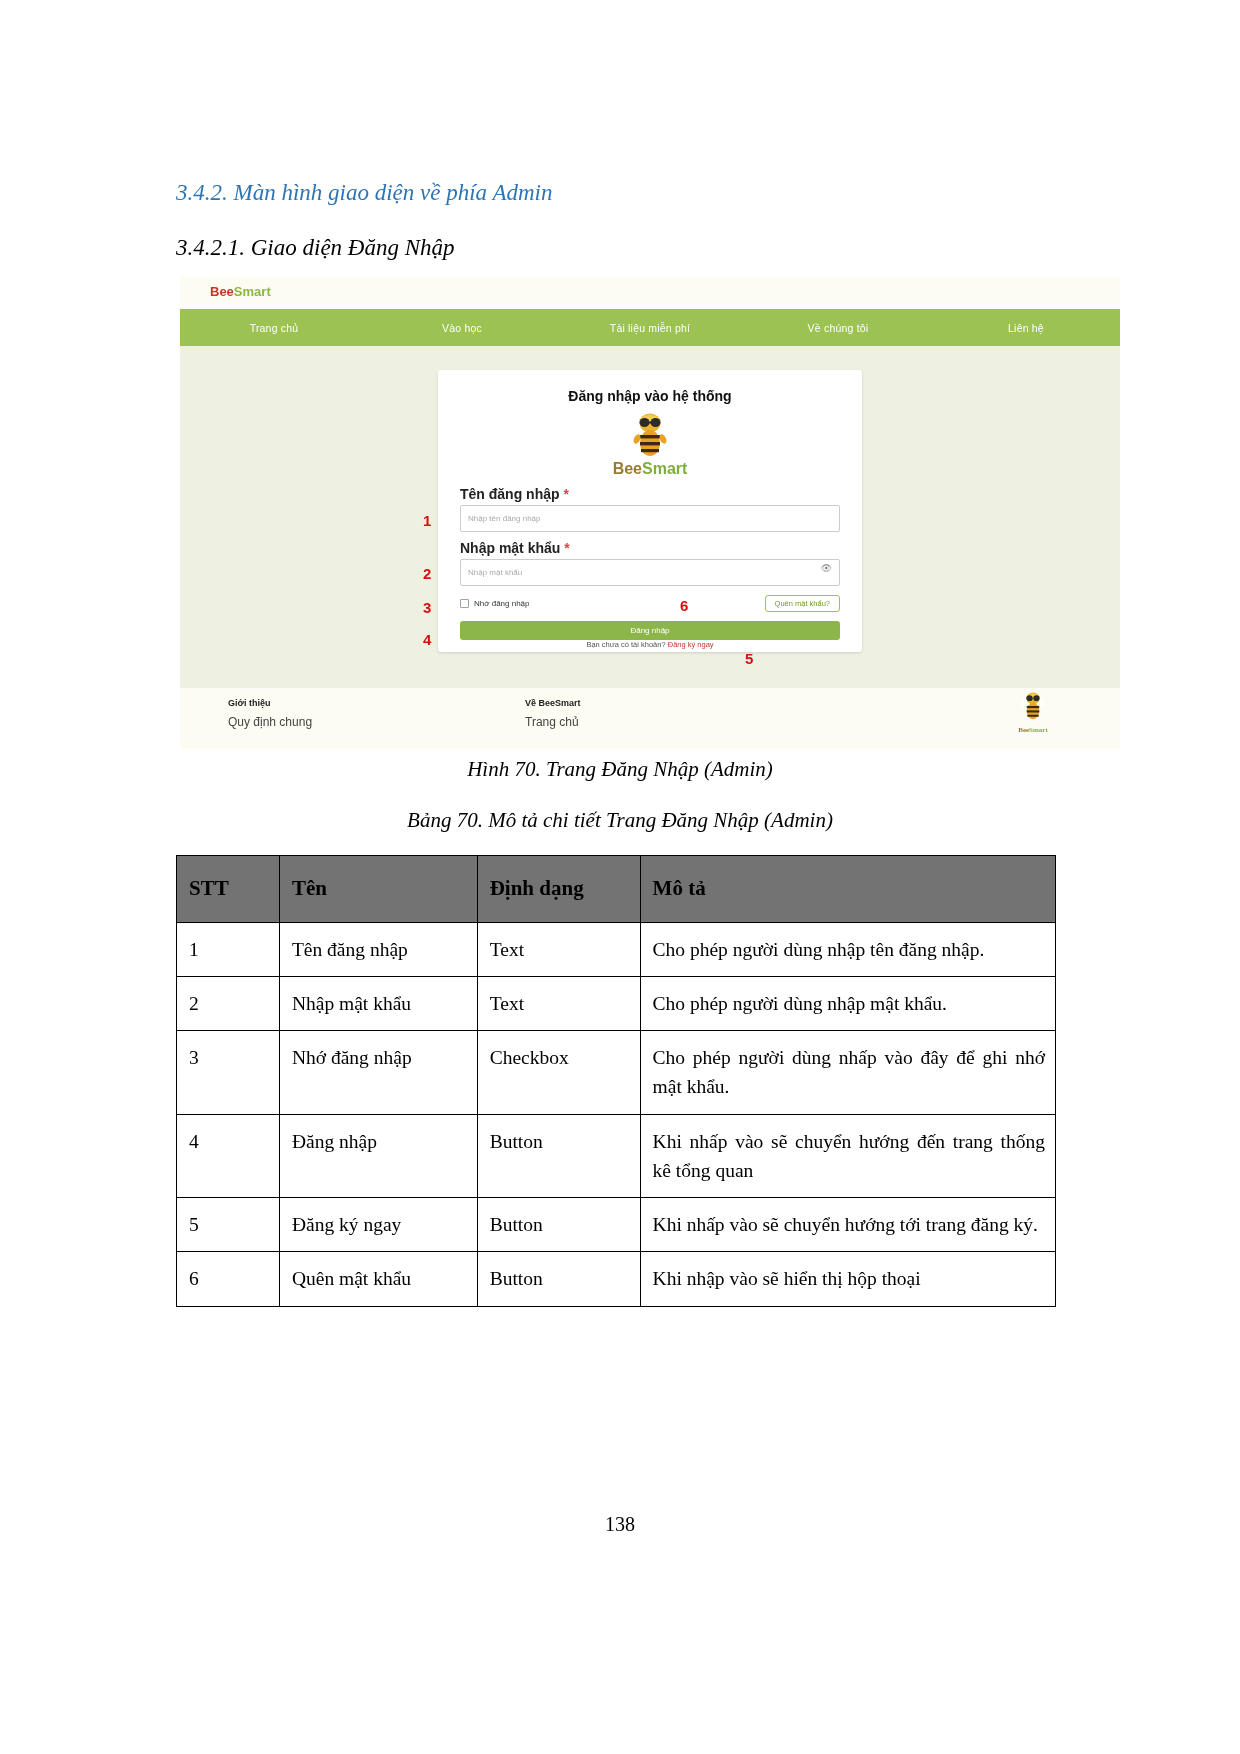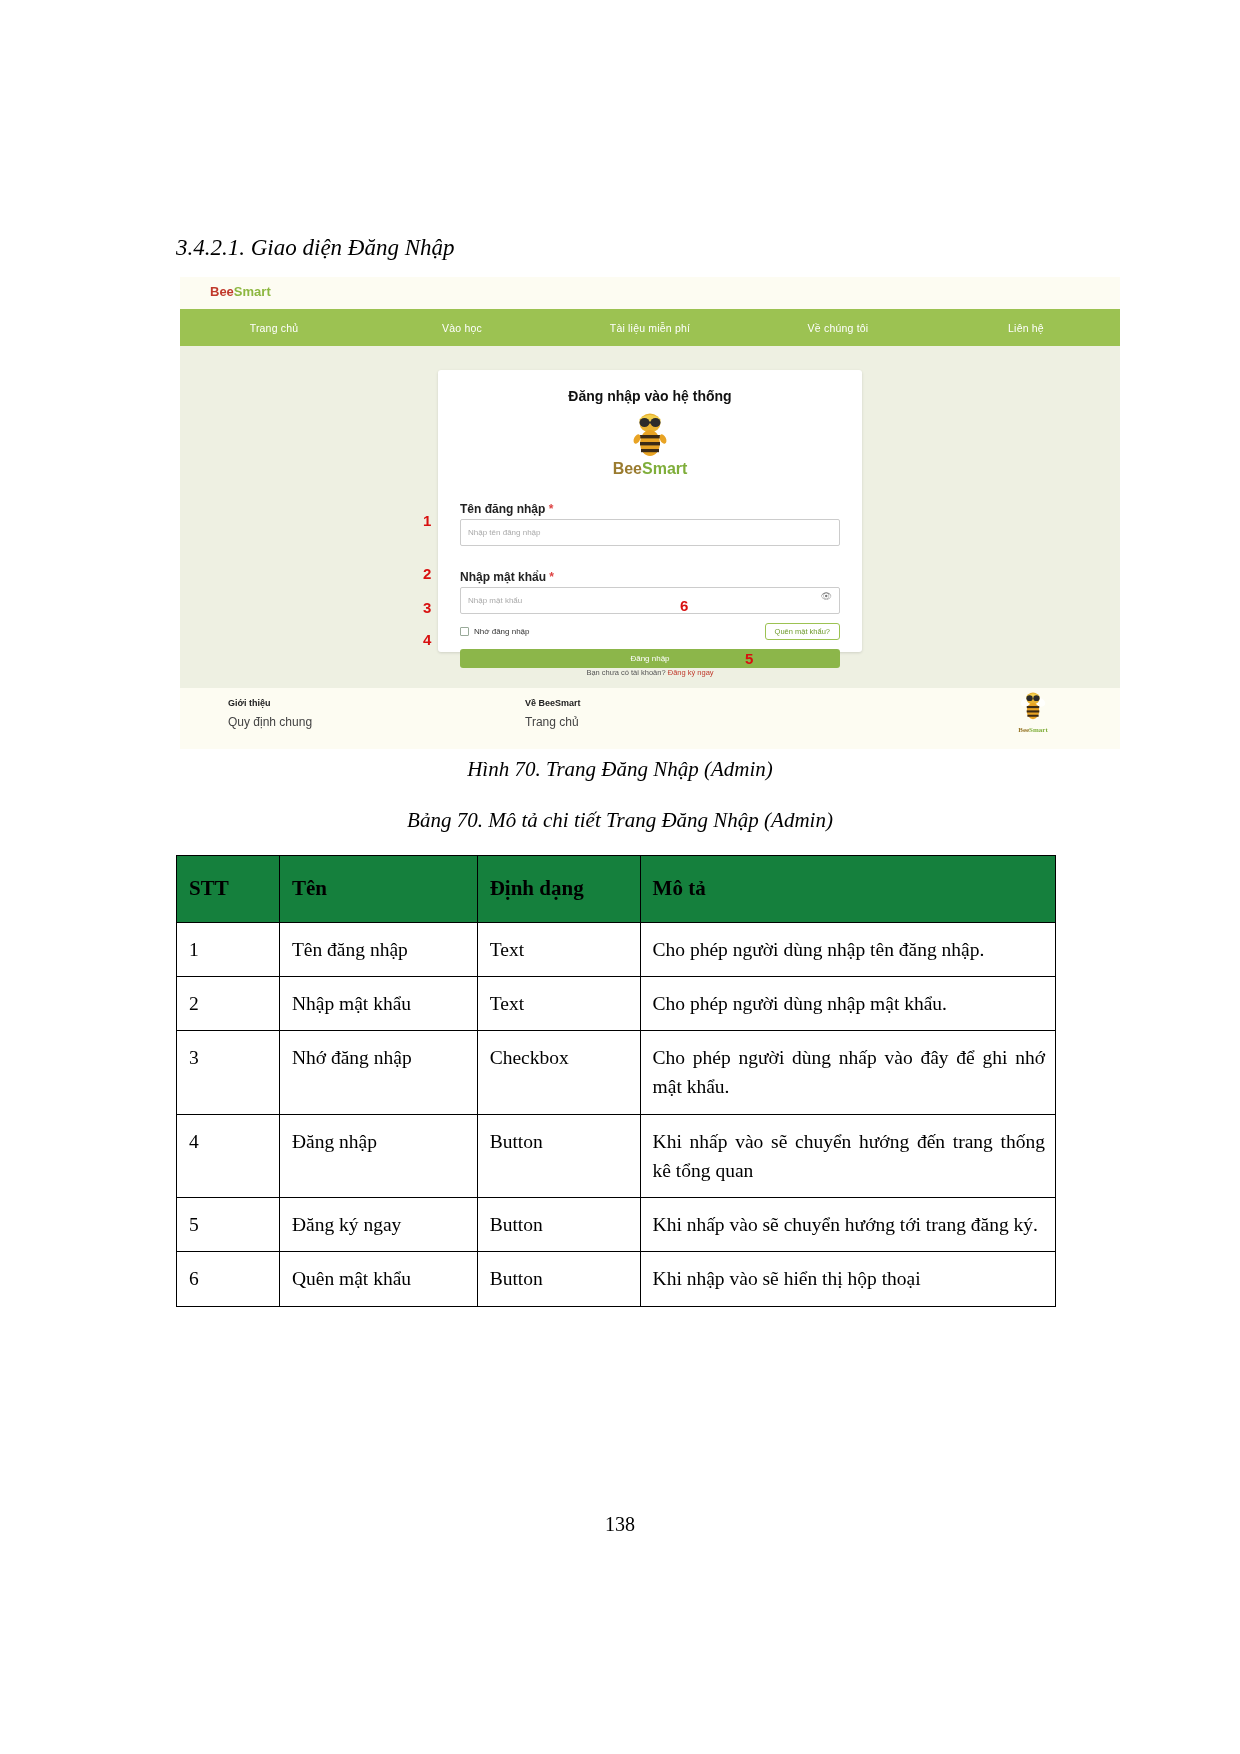--- a/index.html
+++ b/index.html
@@ -74,21 +74,21 @@
   .bee-mascot svg { display:inline-block; }
   .brand {
     text-align:center; font-family:"Liberation Sans", sans-serif;
     font-weight:bold; font-size:16px; margin-top:-2px;
   }
   .brand .bee { color:#9a7b2f; }
   .brand .smart { color:#7fae3a; }
 
   .field-label {
     font-family:"Liberation Sans", sans-serif;
-    font-weight:bold; font-size:12px; color:#222; margin-top:24px;
+    font-weight:bold; font-size:14px; color:#222; margin-top:8px;
   }
   .field-label .req { color:#d44; }
   .field-input {
     margin-top:3px; height:27px; border:1px solid #ccc; border-radius:2px;
     background:#fff; display:flex; align-items:center; padding:11px 7px;
     font-family:"Liberation Sans", sans-serif; font-size:8px; color:#aaa;
     position:relative;
   }
   .eye {
     position:absolute; right:7px; top:4px; color:#777;
@@ -156,40 +156,41 @@
     font-family:"Liberation Serif", serif;
   }
   table.spec th, table.spec td {
     border:1.5px solid #000;
     vertical-align:top;
     padding:12px 10px 12px 12px;
     font-size:19.5px;
     line-height:1.5;
   }
   table.spec th {
-    background:#15803d; font-weight:bold; text-align:left; font-size:21px;
+    background:#737373; font-weight:bold; text-align:left; font-size:21px;
     padding-top:17px; padding-bottom:17px;
   }
   table.spec td.desc { text-align:justify; }
   col.c1 { width:103px; }
   col.c2 { width:198px; }
   col.c3 { width:163px; }
   col.c4 { width:416px; }
 
   
   .pageno {
     position:absolute; width:1240px; text-align:center; top:1513px;
     font-size:20px; font-family:"Liberation Serif", serif; color:#000;
   }
 </style>
 </head>
 <body>
 
 <div class="page">
 
+  <div class="h-sub">3.4.2. Màn hình giao diện về phía Admin</div>
   <div class="h-sub2">3.4.2.1. Giao diện Đăng Nhập</div>
 
   <div class="shot">
 
     <div class="shot-topbar">
       <div class="shot-logo">
         <span class="bee">Bee</span><span class="smart">Smart</span>
       </div>
     </div>
 

